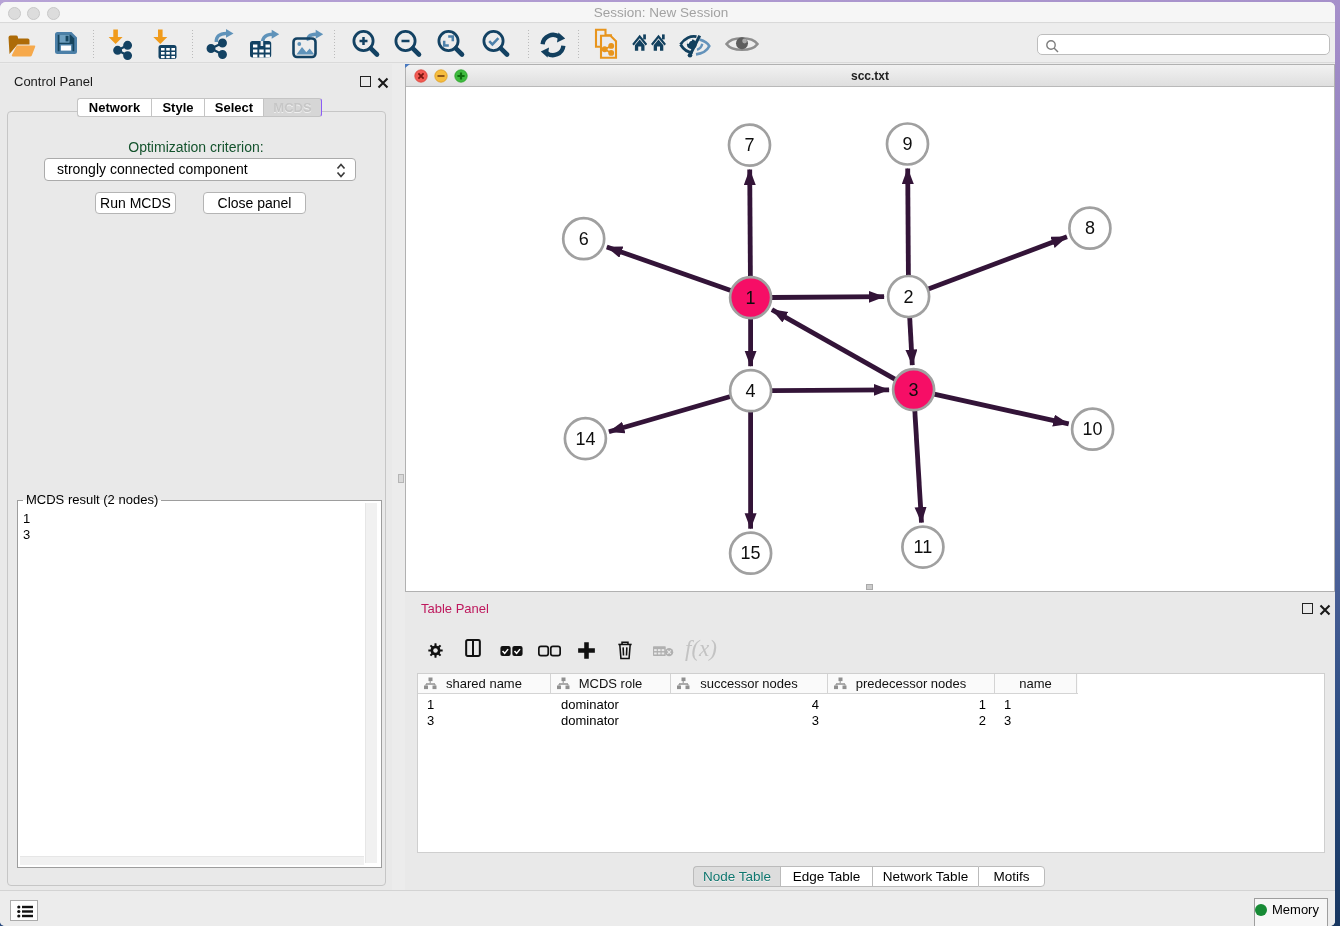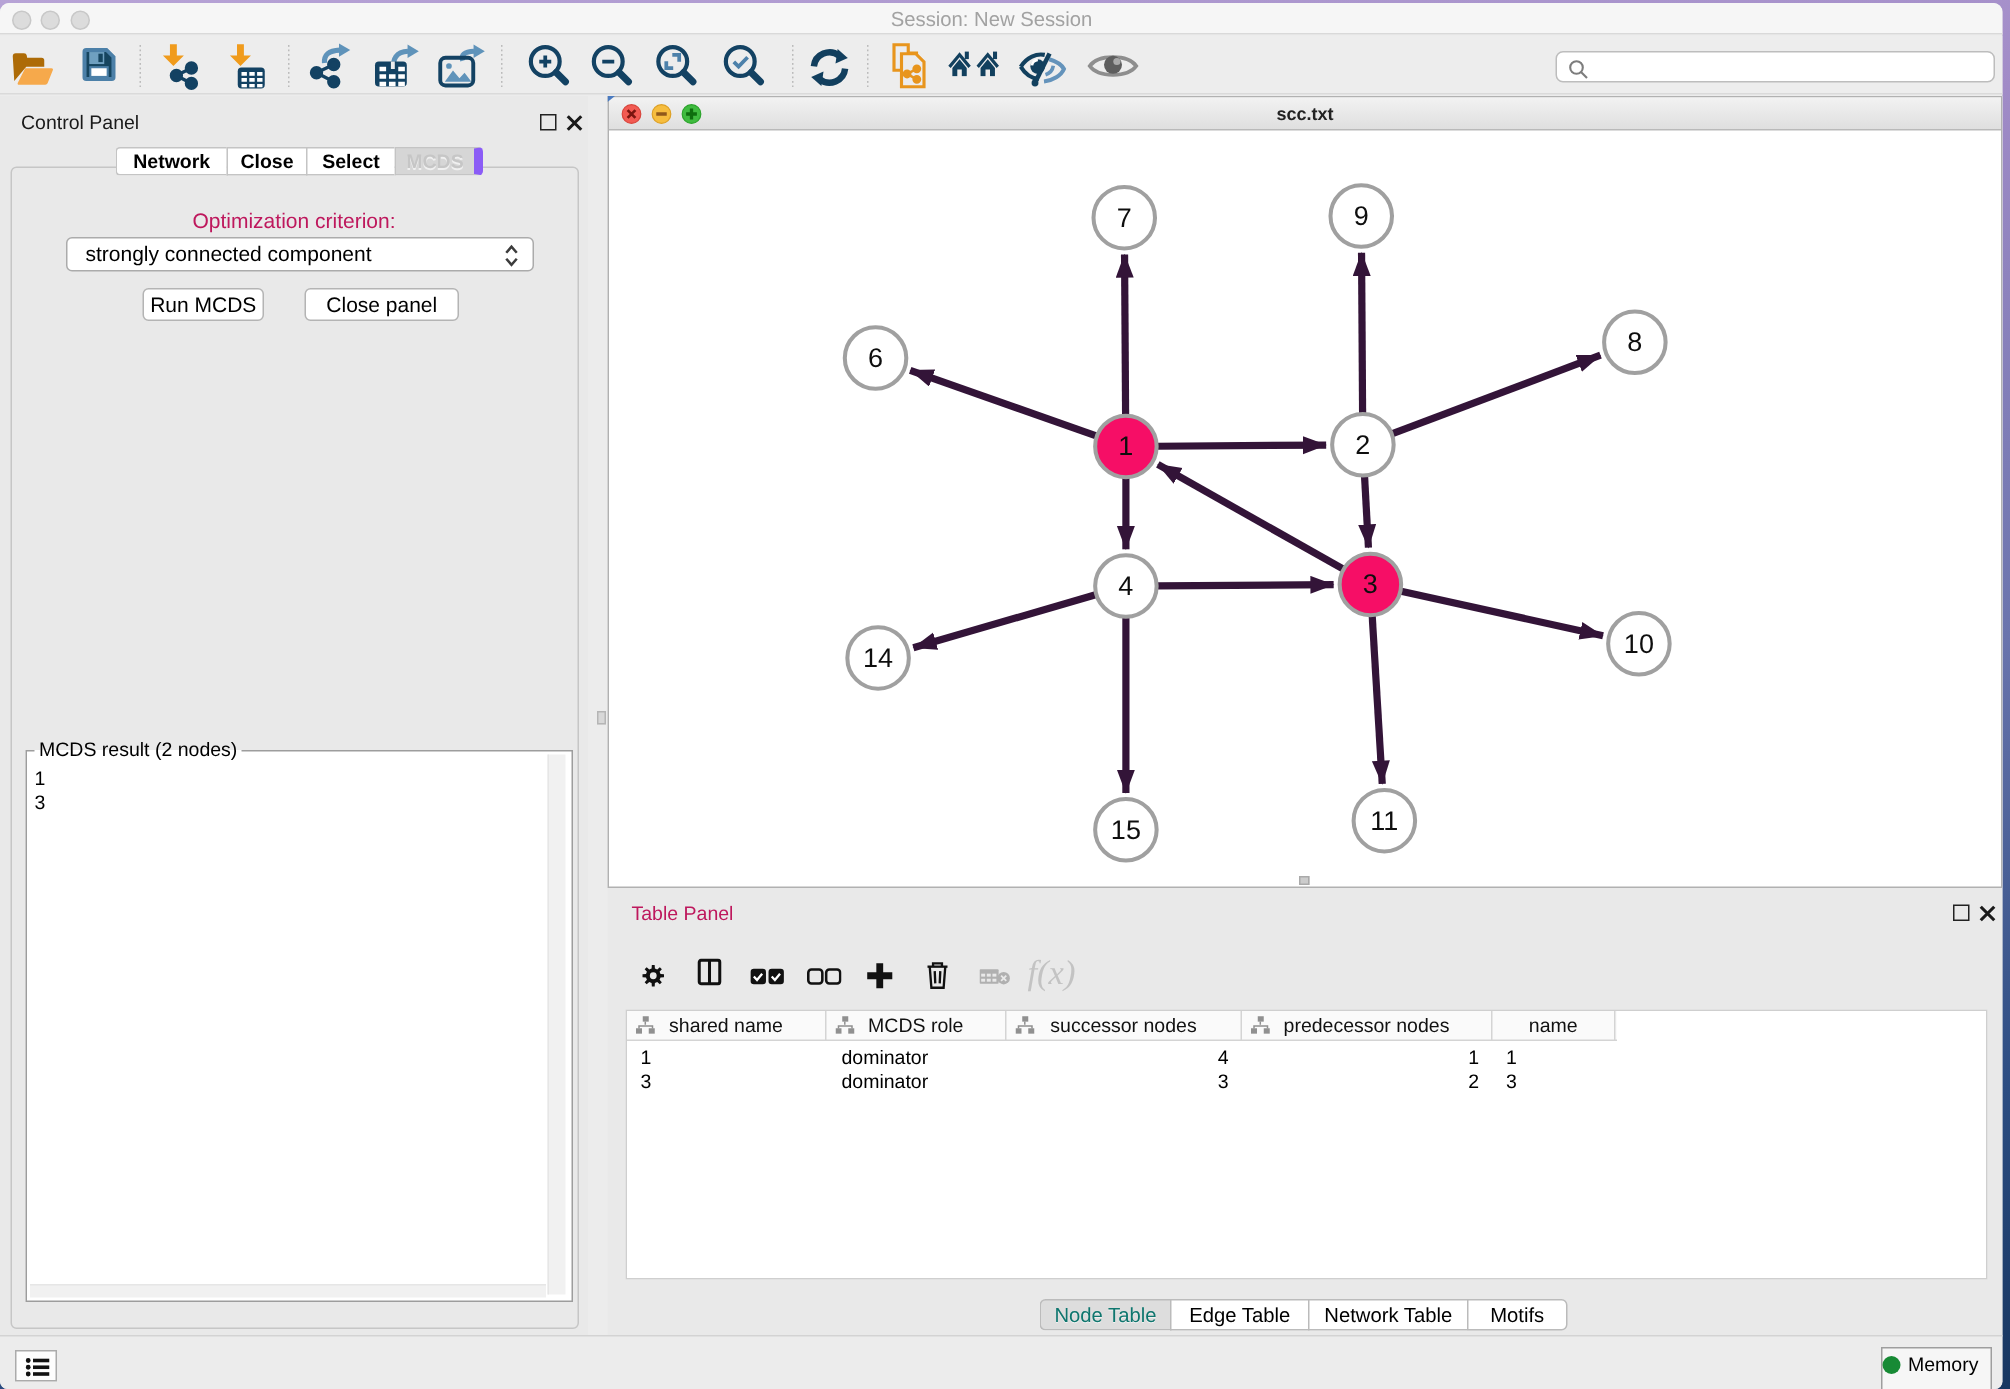--- a/index.html
+++ b/index.html
@@ -16,25 +16,25 @@
 .sep { position:absolute; top:6px; height:28px; width:1px; background-image:linear-gradient(#bbb 1px, transparent 1px); background-size:1px 3px; }
 .tbi { position:absolute; top:5px; }
 #search { position:absolute; left:1037px; top:10px; width:293px; height:21px; background:#fff; border:1px solid #bdbdbd; border-radius:5px; }
 
 #ctrl { position:absolute; left:0; top:62px; width:392px; height:827px; background:#e9e9e9; }
 #ctrl-title { position:absolute; left:14px; top:10px; font-size:13px; color:#1a1a1a; }
 #ctrl-max { position:absolute; left:360px; top:12px; width:11px; height:11px; border:1.3px solid #222; }
 #ctrl-x { position:absolute; left:377px; top:11px; }
 #tabs { position:absolute; left:77px; top:34px; height:19px; font-size:13px; font-weight:bold; }
 .tab { float:left; background:#fff; border:1px solid #c4c4c4; border-right:none; height:19px; line-height:18px; text-align:center; color:#000; }
-.tab.last { border-right:6px solid #8b5cf6; border-radius:0 3px 3px 0; }
+.tab.last { border-right:1px solid #8b5cf6; border-radius:0 3px 3px 0; }
 .tab.first { border-radius:3px 0 0 3px; }
 .tab.sel { background:#d6d6d6; color:#c6c6c6; text-shadow:0 1px 0 #f0f0f0; }
 #ctrl-box { position:absolute; left:7px; top:47px; width:379px; height:775px; border:1px solid #c6c6c6; border-radius:4px; background:#e9e9e9; }
-#optlabel { position:absolute; left:0; top:75px; width:392px; text-align:center; font-size:14px; color:#be185d; }
+#optlabel { position:absolute; left:0; top:75px; width:392px; text-align:center; font-size:14px; color:#14532d; }
 #combo { position:absolute; left:44px; top:94px; width:312px; height:23px; background:#fff; border:1px solid #ababab; border-radius:4px; font-size:14px; line-height:21px; padding-left:12px; color:#000; }
 #combo svg { position:absolute; right:8px; top:3px; }
 .btn { position:absolute; top:128px; height:22px; background:#fff; border:1px solid #b4b4b4; border-radius:4px; font-size:14px; text-align:center; line-height:20px; color:#000; }
 #btn-run { left:95px; width:81px; }
 #btn-close { left:203px; width:103px; }
 #mcdsbox { position:absolute; left:17px; top:436px; width:365px; height:368px; border:1px solid #9d9d9d; background:#fff; }
 #mcdslabel { position:absolute; left:23px; top:428px; background:linear-gradient(#e9e9e9 55%,#ffffff 55%); padding:0 3px; font-size:13px; color:#000; z-index:3; }
 #mcdstext { position:absolute; left:23px; top:447px; font-size:13px; color:#000; line-height:15.5px; z-index:2; }
 #mcdsscroll { position:absolute; right:4px; top:2px; width:12px; height:360px; background:#f1f1f1; border-left:1px solid #e6e6e6; }
 #splitter { position:absolute; left:392px; top:62px; width:13px; height:827px; background:#ececec; }
@@ -220,21 +220,21 @@
   </div>
   <div id="ctrl">
     <div id="ctrl-title">Control Panel</div>
     <div id="ctrl-max"></div>
     <div id="ctrl-x"><svg width="12" height="12" viewBox="0 0 12 12">
           <path d="M1.5,1.5 L10.5,10.5 M10.5,1.5 L1.5,10.5" stroke="#1a1a1a" stroke-width="2.1"></path>
         </svg></div>
     <div id="ctrl-box"></div>
     <div id="tabs">
       <div class="tab first" style="width:74px">Network</div>
-        <div class="tab" style="width:53px">Close</div>
+        <div class="tab" style="width:53px">Style</div>
         <div class="tab" style="width:59px">Select</div>
         <div class="tab sel last" style="width:59px">MCDS</div>
     </div>
     <div id="optlabel">Optimization criterion:</div>
     <div id="combo">strongly connected component
       <svg width="12" height="17" viewBox="0 0 12 17">
           <path d="M2.5,6.5 L6,2.5 L9.5,6.5 M2.5,10.5 L6,14.5 L9.5,10.5" fill="none" stroke="#3c3c3c" stroke-width="1.7"></path>
         </svg>
     </div>
     <div class="btn" id="btn-run">Run MCDS</div>

